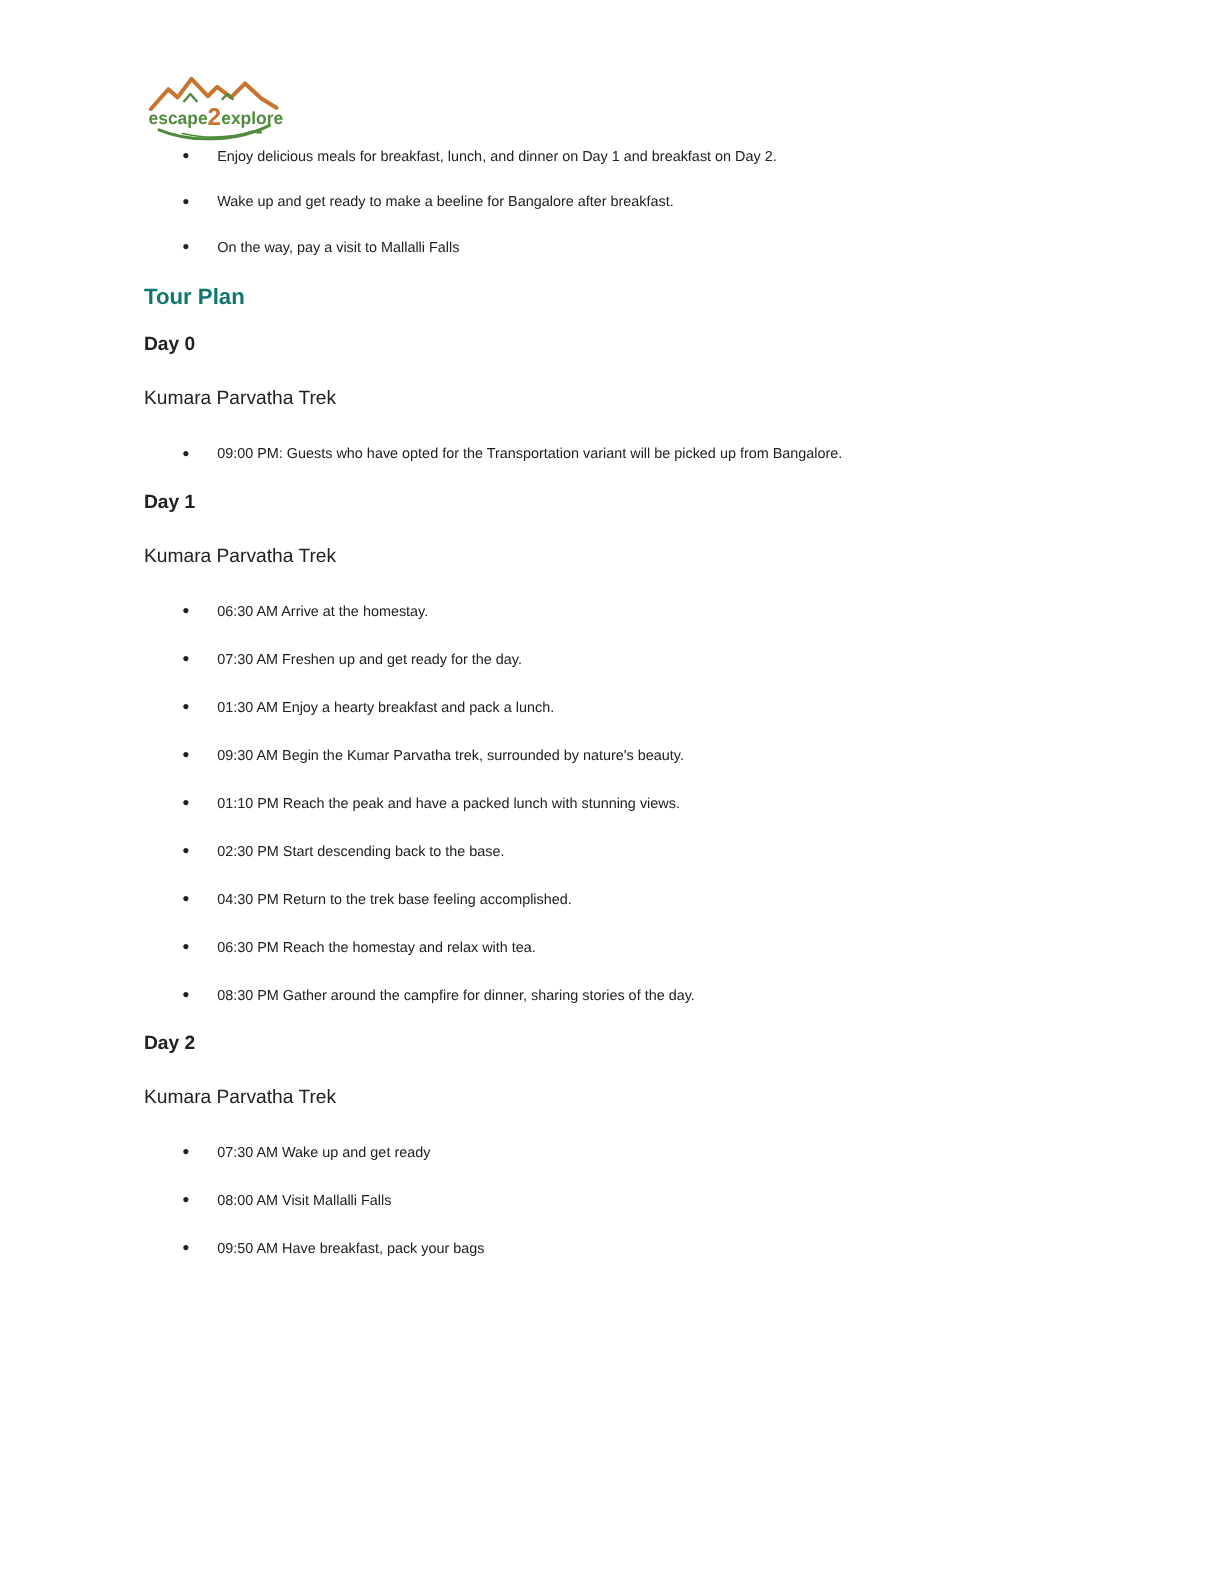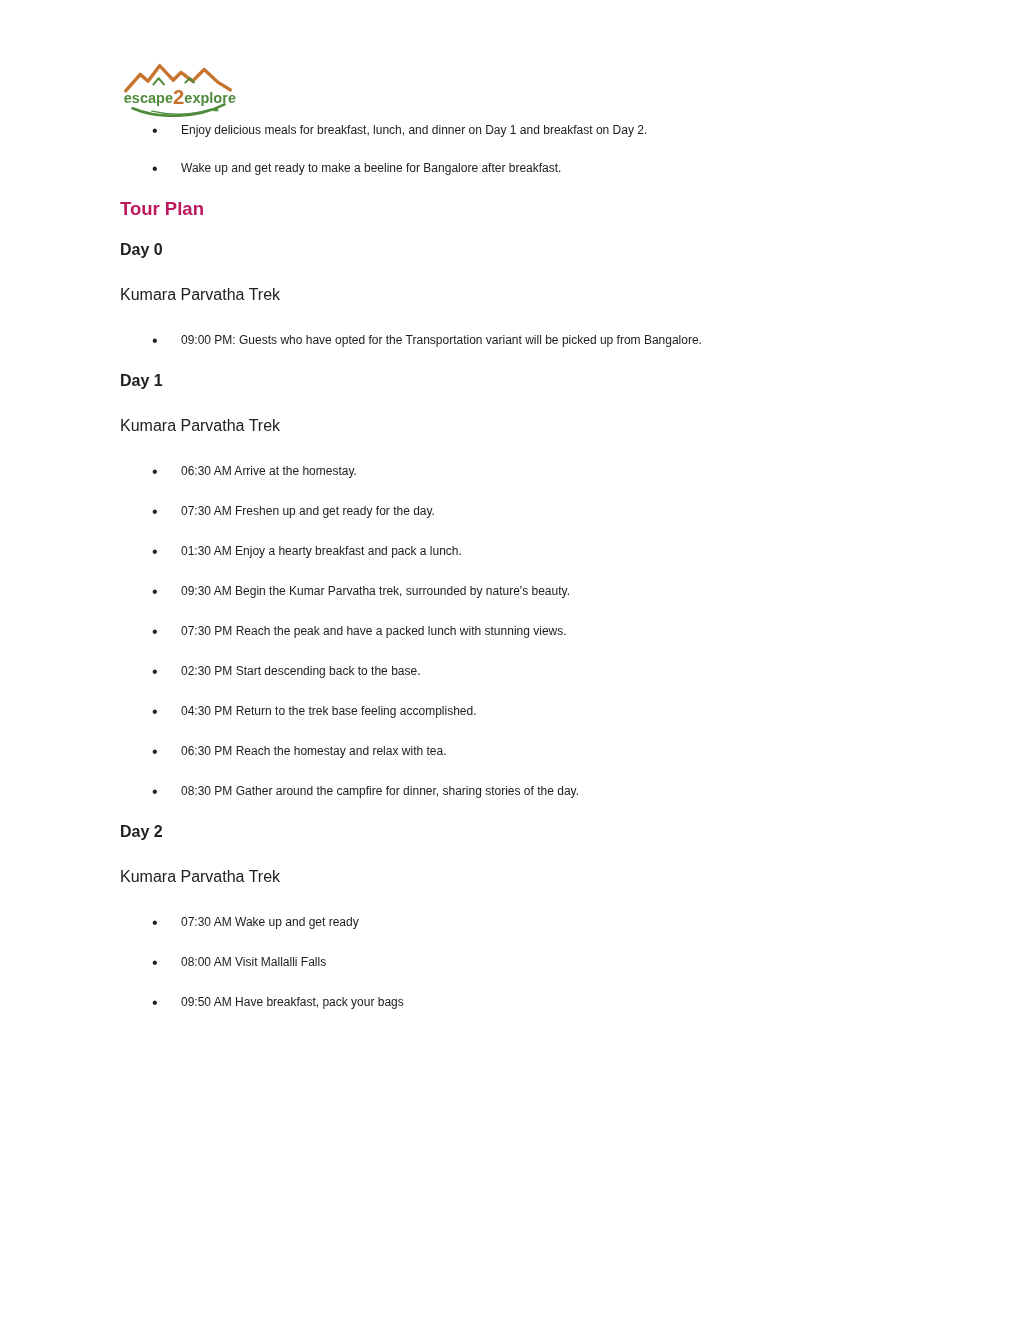--- a/index.html
+++ b/index.html
@@ -65,24 +65,25 @@
       <path d="M95 58 l4 -4 l2 4 z" fill="#4f8b3b"></path>
     </svg>
   </div>
 
   <ul class="bullets">
 
       <li><span>Enjoy delicious meals for breakfast, lunch, and dinner on Day 1 and breakfast on Day 2.</span></li>
 
       <li><span>Wake up and get ready to make a beeline for Bangalore after breakfast.</span></li>
 
+      <li><span>On the way, pay a visit to Mallalli Falls</span></li>
 
     </ul>
 
-  <h2 class="tour-plan" style="color: #be185d;">Tour Plan</h2>
+  <h2 class="tour-plan" style="color: #0f766e;">Tour Plan</h2>
 
   <div class="days">
 
       <section class="day">
         <p class="day-label">Day 0</p>
         <h3 class="day-title">Kumara Parvatha Trek</h3>
         <ul class="bullets">
 
             <li><span>09:00 PM: Guests who have opted for the Transportation variant will be picked up from Bangalore.</span></li>
           </ul>
@@ -94,21 +95,21 @@
         <ul class="bullets">
 
             <li><span>06:30 AM Arrive at the homestay.</span></li>
 
             <li><span>07:30 AM Freshen up and get ready for the day.</span></li>
 
             <li><span>01:30 AM Enjoy a hearty breakfast and pack a lunch.</span></li>
 
             <li><span>09:30 AM Begin the Kumar Parvatha trek, surrounded by nature's beauty.</span></li>
 
-            <li><span>07:30 PM Reach the peak and have a packed lunch with stunning views.</span></li>
+            <li><span>01:10 PM Reach the peak and have a packed lunch with stunning views.</span></li>
 
             <li><span>02:30 PM Start descending back to the base.</span></li>
 
             <li><span>04:30 PM Return to the trek base feeling accomplished.</span></li>
 
             <li><span>06:30 PM Reach the homestay and relax with tea.</span></li>
 
             <li><span>08:30 PM Gather around the campfire for dinner, sharing stories of the day.</span></li>
           </ul>
       </section>

